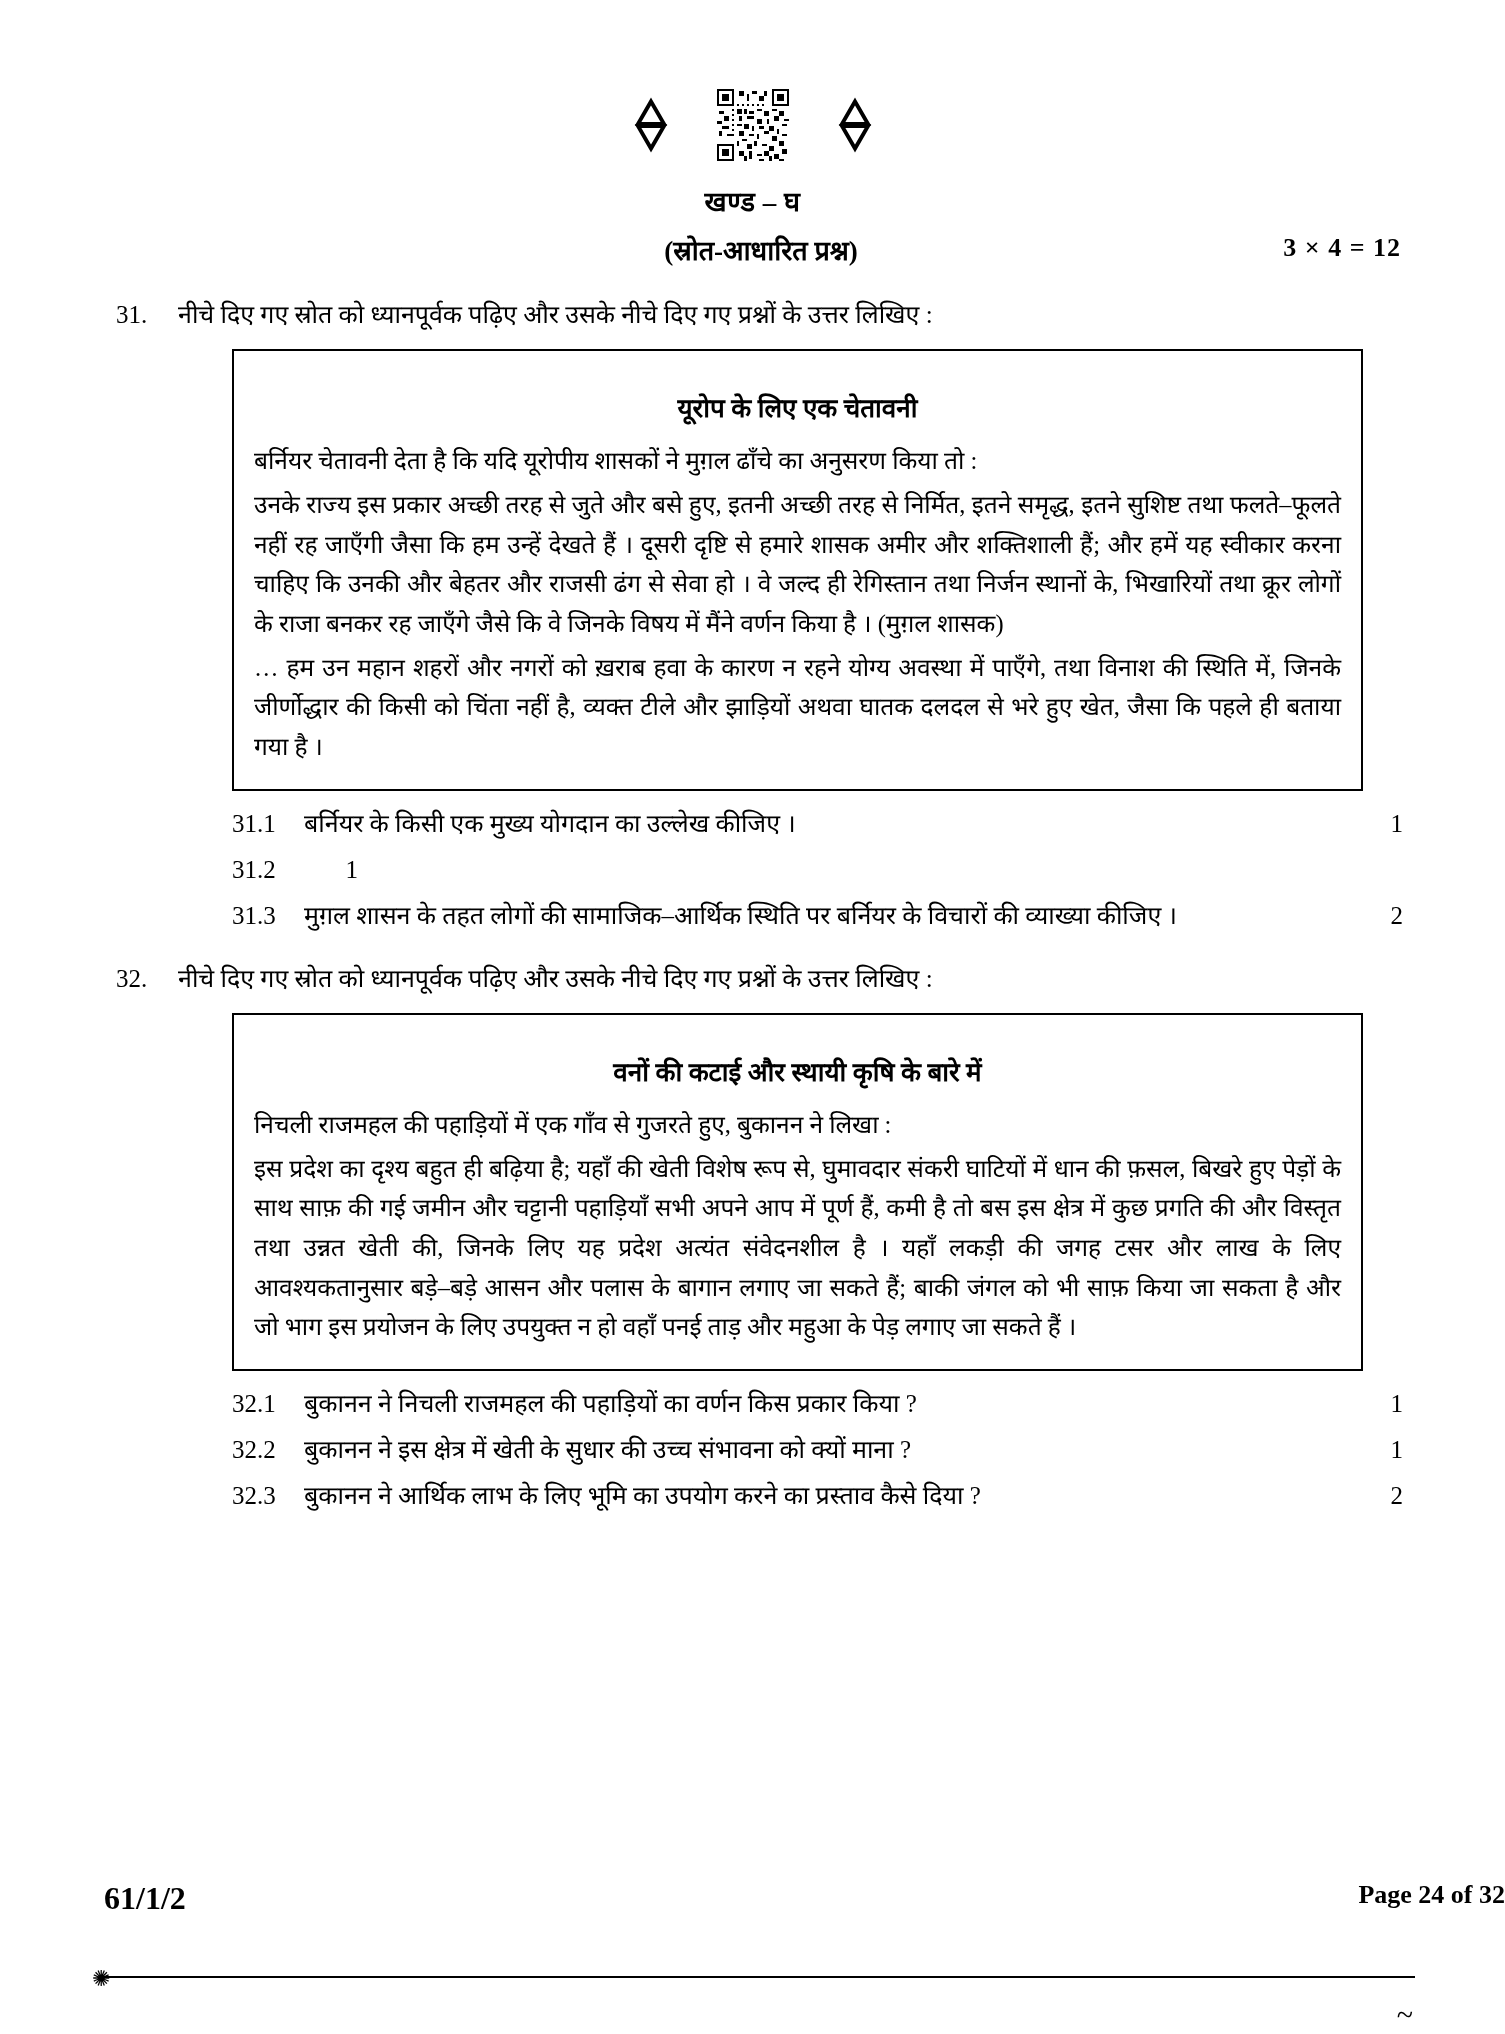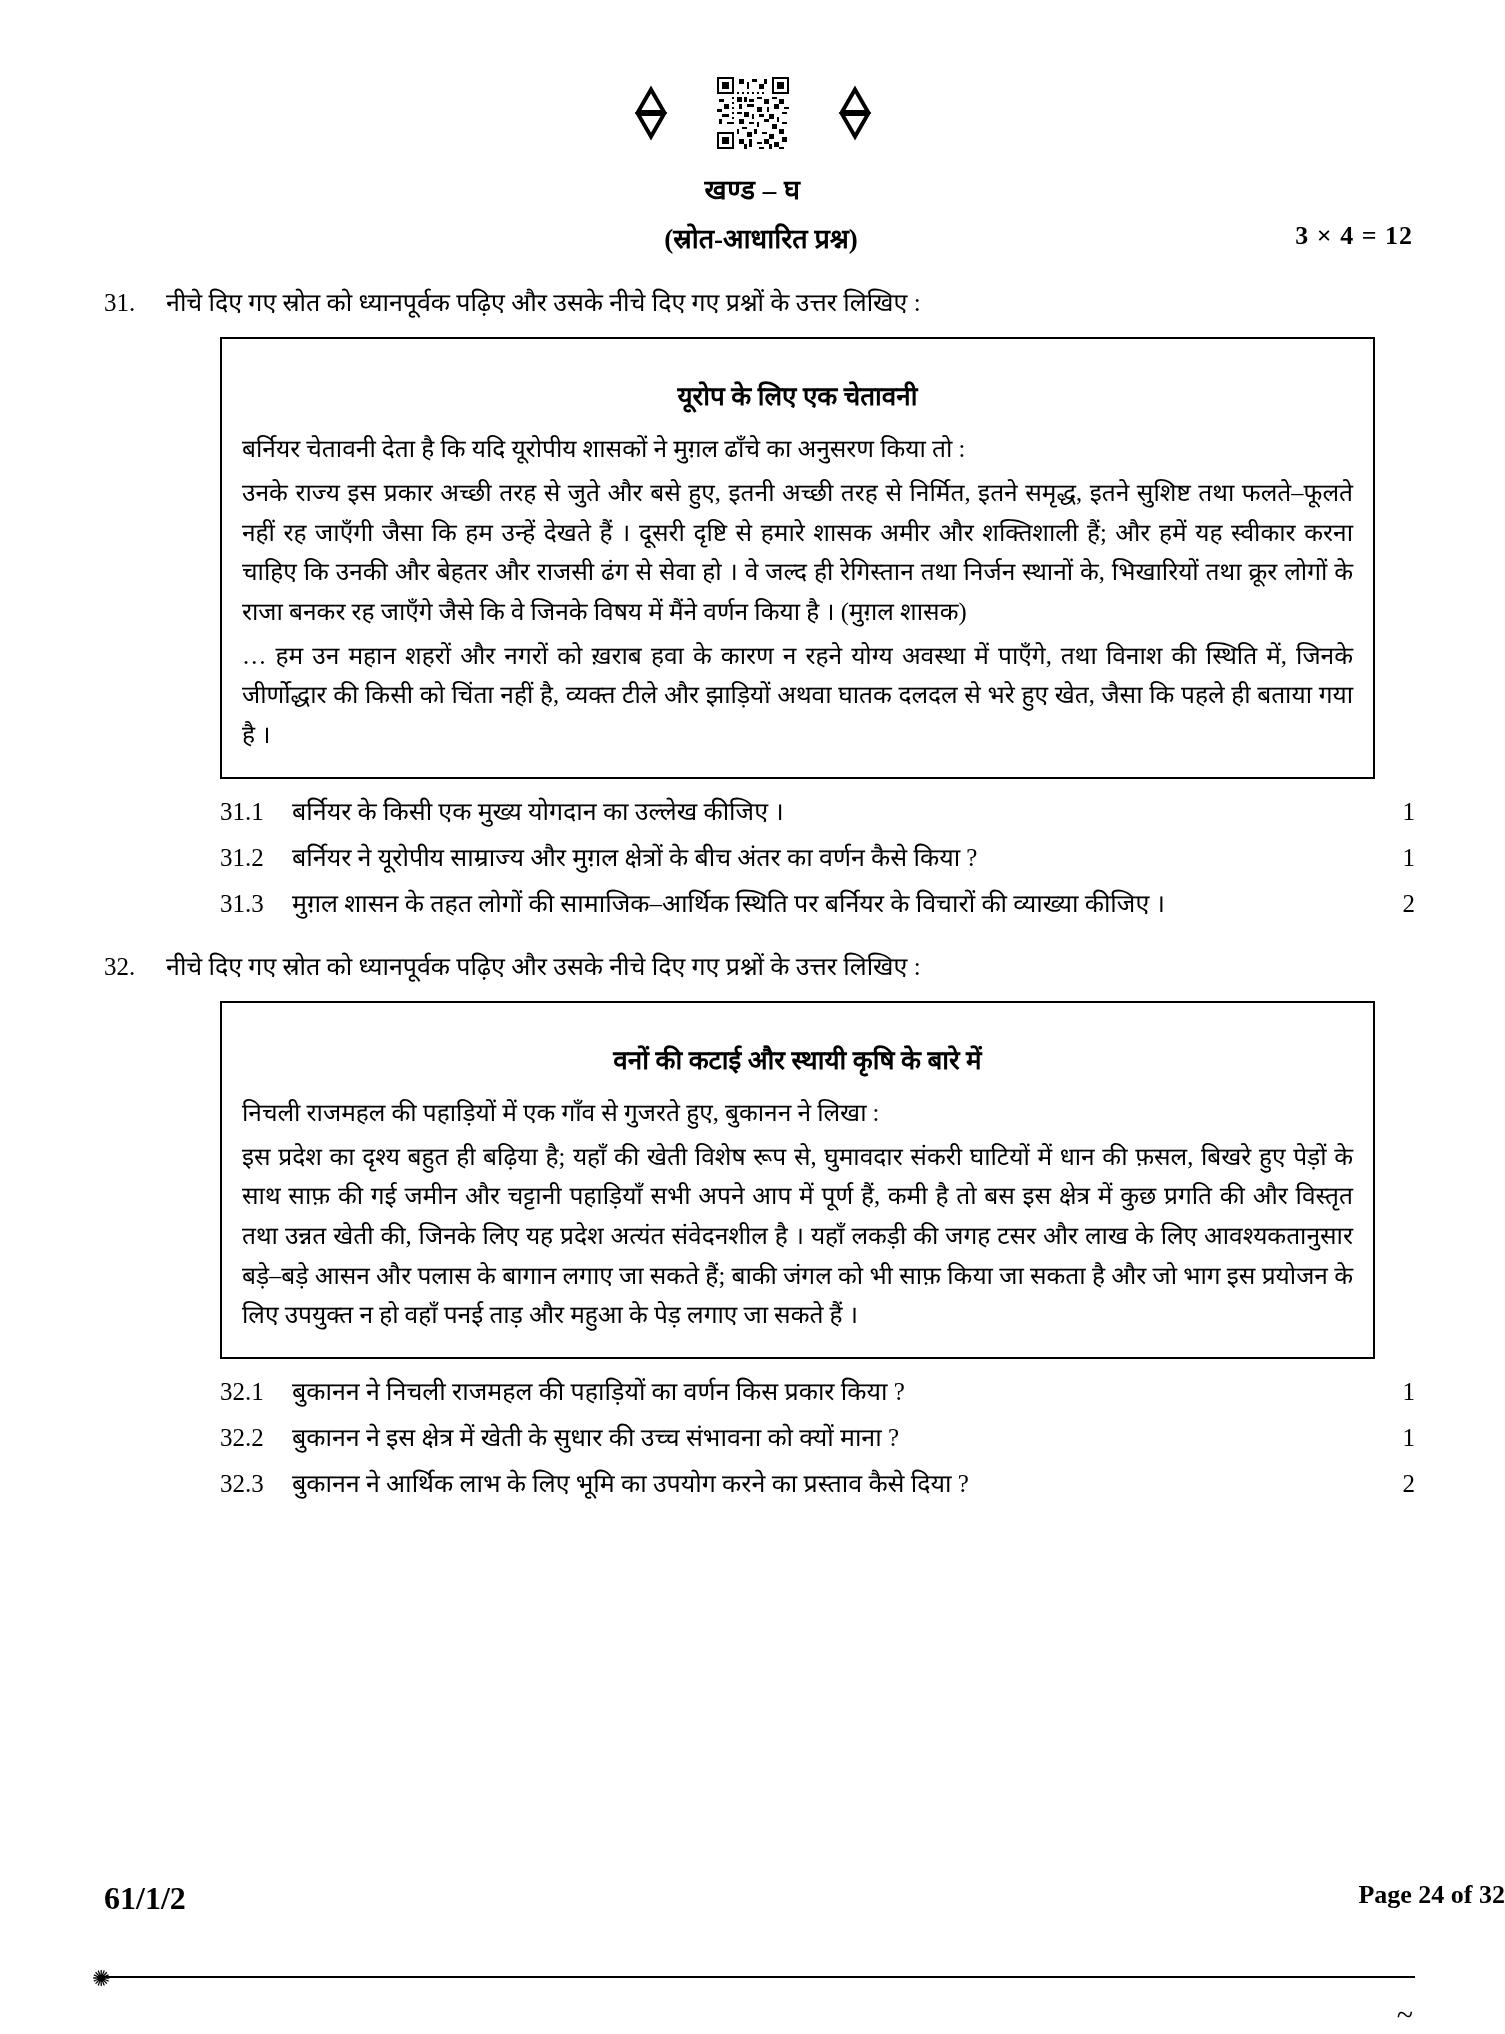--- a/index.html
+++ b/index.html
@@ -14,21 +14,21 @@
     color: #000000;
     position: relative;
     overflow: hidden;
   }
 
   .page {
     position: relative;
     width: 1505px;
     height: 2034px;
     box-sizing: border-box;
-    padding: 0;
+    padding: 12px;
   }
 
   
   .header-marks {
     display: flex;
     align-items: center;
     justify-content: center;
     gap: 38px;
     padding-top: 78px;
     height: 70px;
@@ -336,21 +336,20 @@
     </div>
 
     <div class="subq-list">
       <div class="subq-row">
         <span class="subq-label">31.1</span>
         <span class="subq-text">बर्नियर के किसी एक मुख्य योगदान का उल्लेख कीजिए ।</span>
         <span class="subq-marks">1</span>
       </div>
       <div class="subq-row">
         <span class="subq-label">31.2</span>
-        <span class="subq-text">बर्नियर ने यूरोपीय साम्राज्य और मुग़ल क्षेत्रों के बीच अंतर का वर्णन कैसे किया ?</span>
         <span class="subq-marks">1</span>
       </div>
       <div class="subq-row">
         <span class="subq-label">31.3</span>
         <span class="subq-text">मुग़ल शासन के तहत लोगों की सामाजिक–आर्थिक स्थिति पर बर्नियर के विचारों की व्याख्या कीजिए ।</span>
         <span class="subq-marks">2</span>
       </div>
     </div>
   </div>
 

